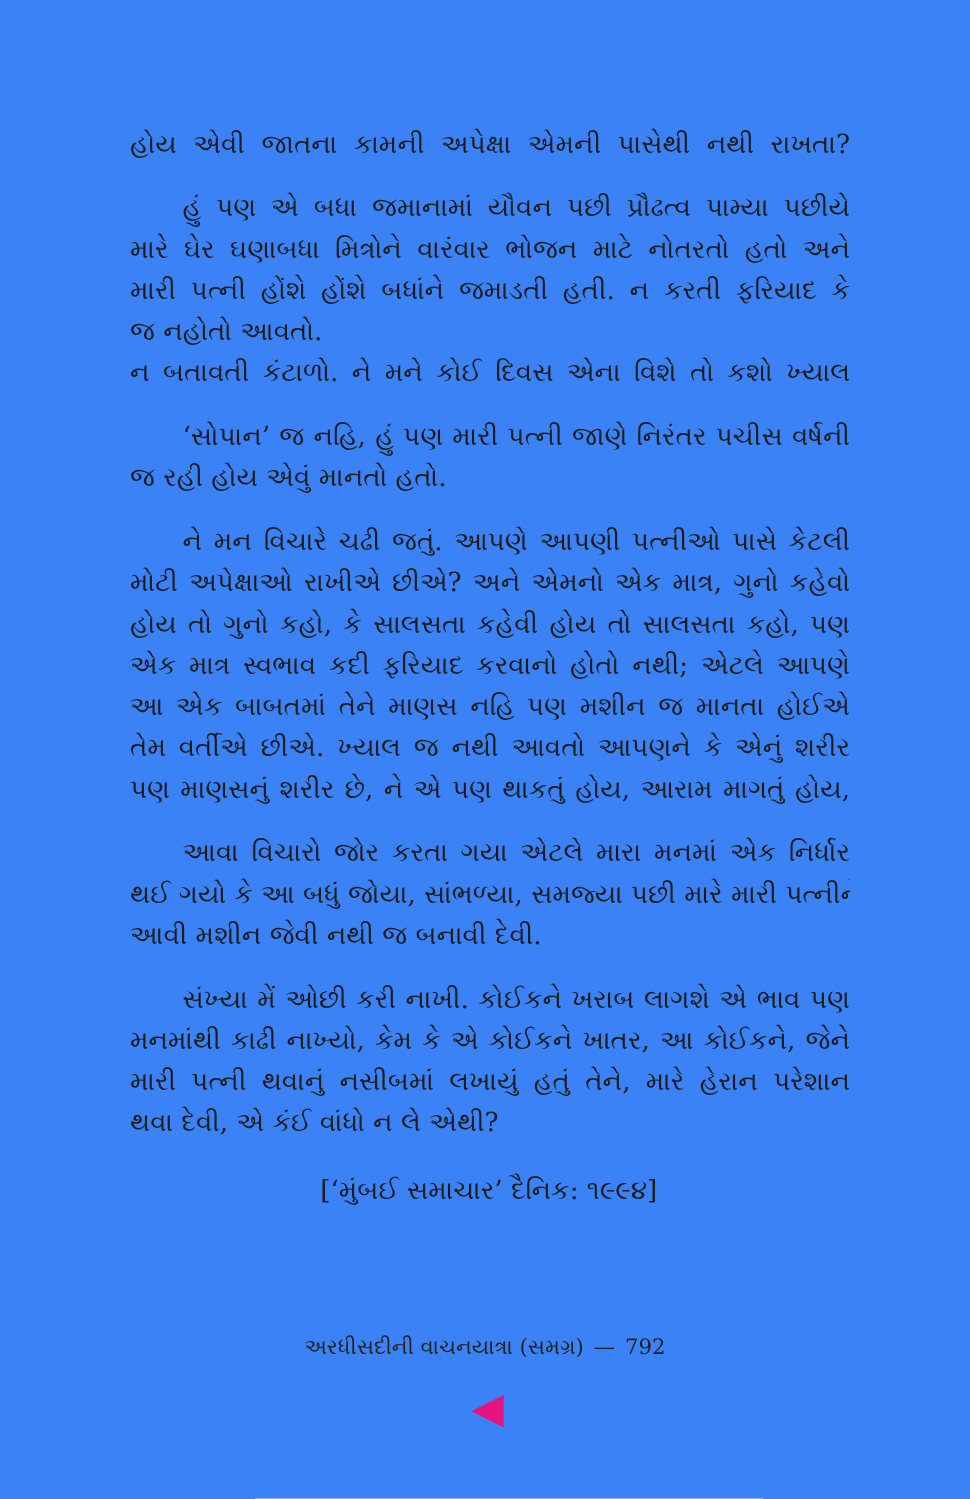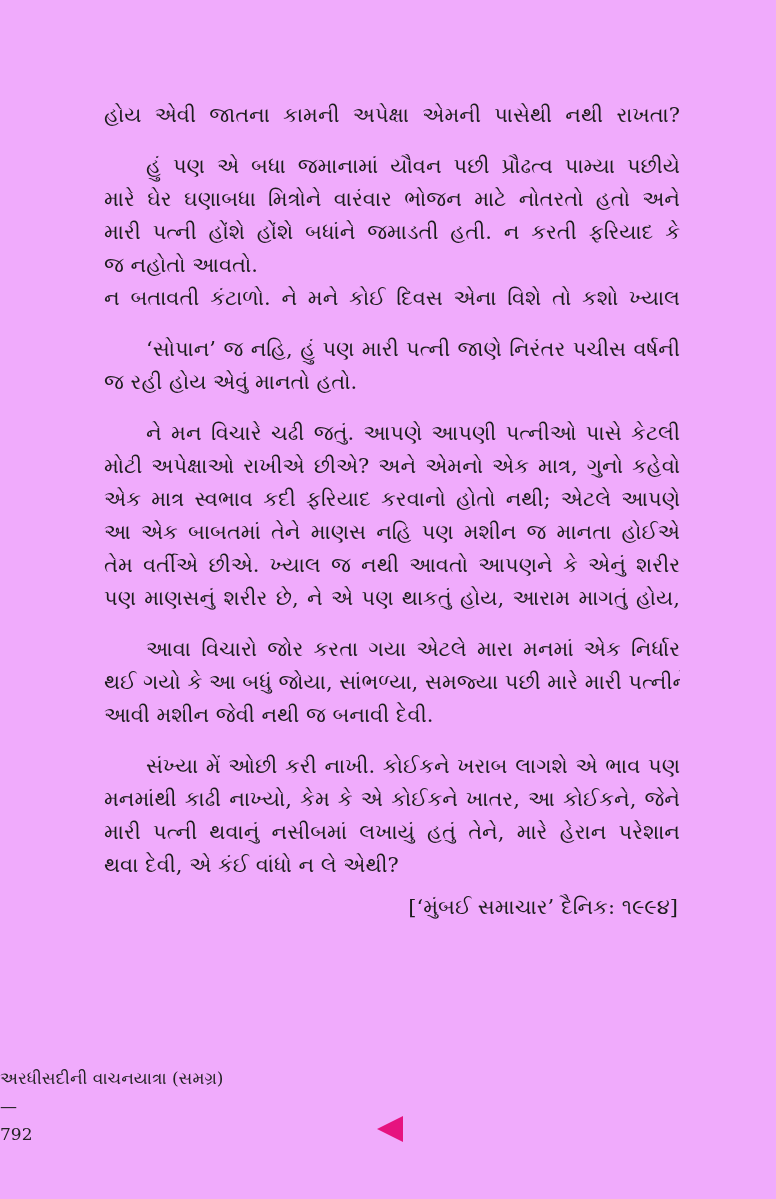--- a/index.html
+++ b/index.html
@@ -1,20 +1,20 @@
 <!DOCTYPE html>
 <html><head>
 <meta charset="utf-8">
 <style>
   html, body { margin: 0; padding: 0; background: #ffffff; }
   .page {
     position: relative;
     width: 776px;
     height: 1199px;
-    background: #f0abfc;
+    background: #3b82f6;
     overflow: hidden;
     font-family: "DejaVu Serif", "Liberation Serif", serif;
     color: #1c1c1c;
   }
   .text-block {
     position: absolute;
     left: 104px;
     top: 99px;
     width: 576px;
     font-size: 21px;
@@ -26,39 +26,38 @@
     text-align: justify;
     text-align-last: justify;
     overflow: hidden;
     white-space: nowrap;
   }
   .line.para-end {
     text-align-last: left;
   }
   .para.indent .line:first-child { padding-left: 42px; margin-top: 18px; }
   .attribution {
-    margin-top: 9px;
+    margin-top: 21px;
     height: 33px;
     line-height: 33px;
-    text-align: right;
+    text-align: center;
     font-size: 21px;
     padding-right: 2px;
   }
   .footer-line {
     position: absolute;
     left: 0;
     top: 1068px;
     width: 776px;
     display: flex;
     justify-content: center;
     align-items: baseline;
     gap: 8px;
     font-size: 17px;
     color: #222222;
-    flex-direction: column;
   }
   .nav-triangle {
     position: absolute;
     left: 377px;
     top: 1116px;
     width: 0;
     height: 0;
     border-top: 13px solid transparent;
     border-bottom: 13px solid transparent;
     border-right: 26px solid #e6137f;
@@ -81,20 +80,21 @@
         <div class="line para-end">જ નહોતો આવતો.</div>
         <div class="line">ન બતાવતી કંટાળો. ને મને કોઈ દિવસ એના વિશે તો કશો ખ્યાલ</div>
       </div>
       <div class="para indent">
         <div class="line">‘સોપાન’ જ નહિ, હું પણ મારી પત્ની જાણે નિરંતર પચીસ વર્ષની</div>
         <div class="line para-end">જ રહી હોય એવું માનતો હતો.</div>
       </div>
       <div class="para indent">
         <div class="line">ને મન વિચારે ચઢી જતું. આપણે આપણી પત્નીઓ પાસે કેટલી</div>
         <div class="line">મોટી અપેક્ષાઓ રાખીએ છીએ? અને એમનો એક માત્ર, ગુનો કહેવો</div>
+        <div class="line">હોય તો ગુનો કહો, કે સાલસતા કહેવી હોય તો સાલસતા કહો, પણ</div>
         <div class="line">એક માત્ર સ્વભાવ કદી ફરિયાદ કરવાનો હોતો નથી; એટલે આપણે</div>
         <div class="line">આ એક બાબતમાં તેને માણસ નહિ પણ મશીન જ માનતા હોઈએ</div>
         <div class="line">તેમ વર્તીએ છીએ. ખ્યાલ જ નથી આવતો આપણને કે એનું શરીર</div>
         <div class="line">પણ માણસનું શરીર છે, ને એ પણ થાકતું હોય, આરામ માગતું હોય,</div>
       </div>
       <div class="para indent">
         <div class="line">આવા વિચારો જોર કરતા ગયા એટલે મારા મનમાં એક નિર્ધાર</div>
         <div class="line">થઈ ગયો કે આ બધું જોયા, સાંભળ્યા, સમજ્યા પછી મારે મારી પત્નીને</div>
         <div class="line para-end">આવી મશીન જેવી નથી જ બનાવી દેવી.</div>
       </div>

